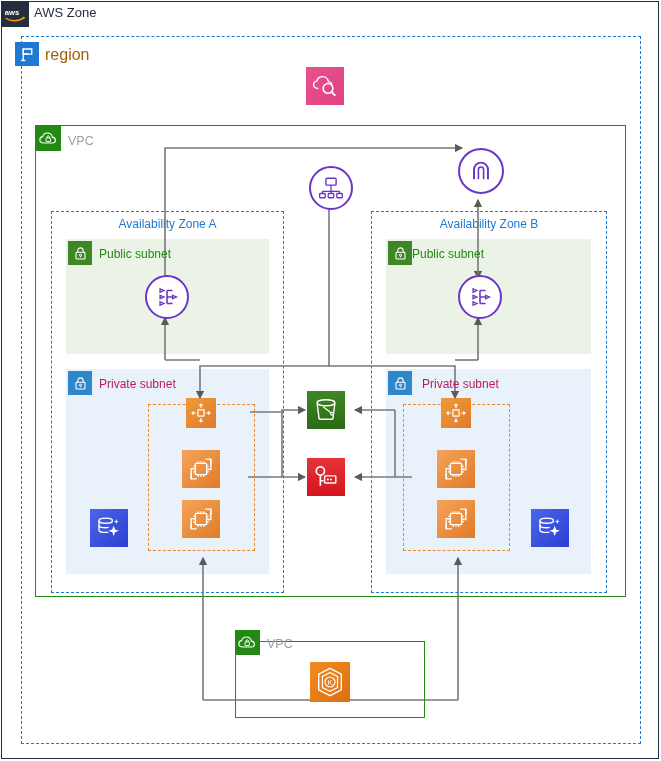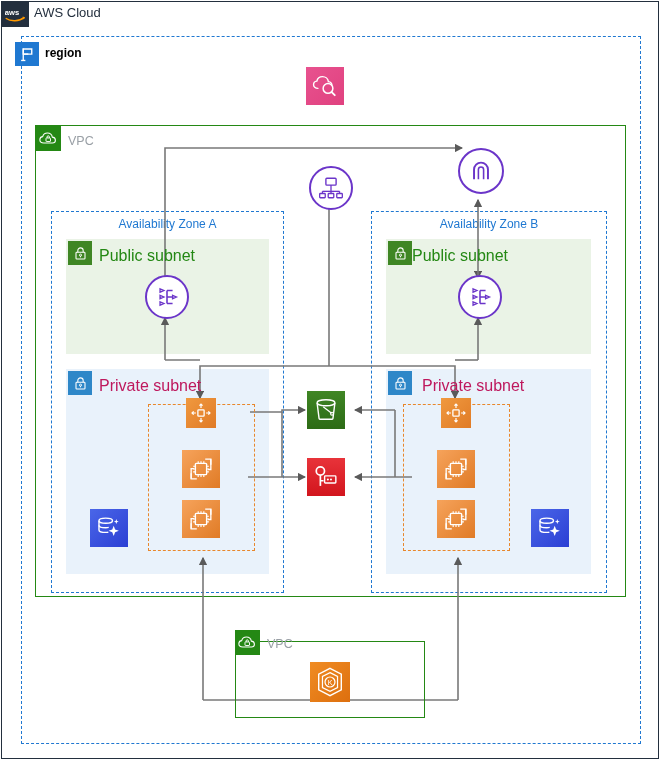--- a/index.html
+++ b/index.html
@@ -14,21 +14,21 @@
       border:1px solid #232f3e;box-sizing:border-box;}
   #aws-logo-box{left:1px;top:1px;width:28px;height:26px;background:#232f3e;
       display:flex;align-items:center;justify-content:center;}
   #aws-cloud-title{left:34px;top:5px;font-size:13px;color:#232f3e;}
 
   
   #region-frame{left:21px;top:36px;width:620px;height:708px;
       border:1.6px dashed #1f78d1;box-sizing:border-box;}
   #region-icon-box{left:15px;top:42px;width:24px;height:24px;background:#1f78d1;
       display:flex;align-items:center;justify-content:center;}
-  #region-title{left:45px;top:46px;font-size:12px;color:#000000;font-weight:bold;}
+  #region-title{left:45px;top:46px;font-size:16px;color:#a16207;}
 
   
   #vpc-frame{left:35px;top:125px;width:591px;height:472px;
       border:1.5px solid #248814;box-sizing:border-box;}
   #vpc-icon-box{left:35px;top:125px;width:26px;height:26px;background:#248814;
       display:flex;align-items:center;justify-content:center;}
   #vpc-title{left:68px;top:134px;font-size:12.5px;color:#9aa0a6;}
 
   
   .az-frame{border:1.4px dashed #1f78d1;box-sizing:border-box;}
@@ -43,21 +43,21 @@
   .public-subnet{background:#eaf3e6;}
   .private-subnet{background:#e9f2fb;}
   #pub-a{left:66px;top:239px;width:203px;height:115px;}
   #pub-b{left:386px;top:239px;width:205px;height:115px;}
   #priv-a{left:66px;top:369px;width:203px;height:205px;}
   #priv-b{left:386px;top:369px;width:205px;height:205px;}
 
   .subnet-icon{width:24px;height:24px;display:flex;align-items:center;justify-content:center;}
   .subnet-icon.green{background:#3f8624;}
   .subnet-icon.blue{background:#2e87c8;}
-  .subnet-label{font-size:16px;}
+  .subnet-label{font-size:12px;}
   .subnet-label.green{color:#248814;}
   .subnet-label.blue{color:#be185d;}
   #pub-a-icon{left:68px;top:241px;}  #pub-a-label{left:99px;top:247px;}
   #pub-b-icon{left:388px;top:241px;} #pub-b-label{left:412px;top:247px;}
   #priv-a-icon{left:68px;top:371px;} #priv-a-label{left:99px;top:377px;}
   #priv-b-icon{left:388px;top:371px;}#priv-b-label{left:422px;top:377px;}
 
   
   .asg-frame{border:1.4px dashed #e8872b;box-sizing:border-box;}
   #asg-a{left:148px;top:404px;width:107px;height:147px;}
@@ -94,21 +94,21 @@
 
 <div class="abs" id="aws-cloud-frame"></div>
 
 <div class="abs" id="aws-logo-box">
   <svg width="22" height="18" viewBox="0 0 26 20">
     <text x="1" y="11" font-family="Liberation Sans, sans-serif" font-size="9" font-weight="bold" fill="#ffffff">aws</text>
     <path d="M2 15 C8 19, 18 19, 24 14" stroke="#ff9900" stroke-width="1.7" fill="none"></path>
     <path d="M22 13 l3 1 -2 2.4 z" fill="#ff9900"></path>
   </svg>
 </div>
-<div class="abs" id="aws-cloud-title">AWS Cloud</div>
+<div class="abs" id="aws-cloud-title">AWS Zone</div>
 
 <div class="abs" id="region-frame"></div>
 <div class="abs" id="region-icon-box">
   <svg width="17" height="17" viewBox="0 0 20 20">
     <path d="M5 3 v14" stroke="#fff" stroke-width="1.6" fill="none"></path>
     <path d="M5 3.5 h10 v6 h-10 z" stroke="#fff" stroke-width="1.6" fill="none"></path>
     <path d="M5 9.5 h6" stroke="#fff" stroke-width="1.6" fill="none"></path>
     <path d="M2.5 17 h5" stroke="#fff" stroke-width="1.6" fill="none"></path>
   </svg>
 </div>

